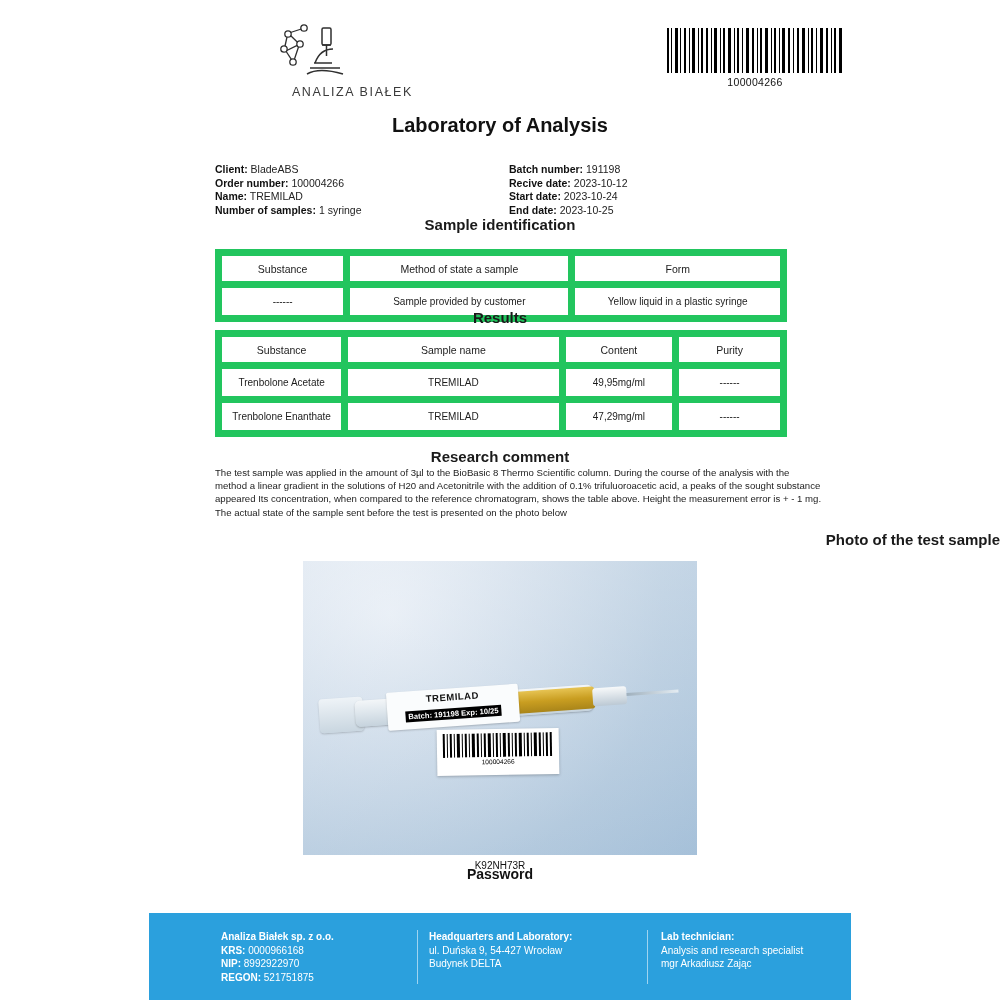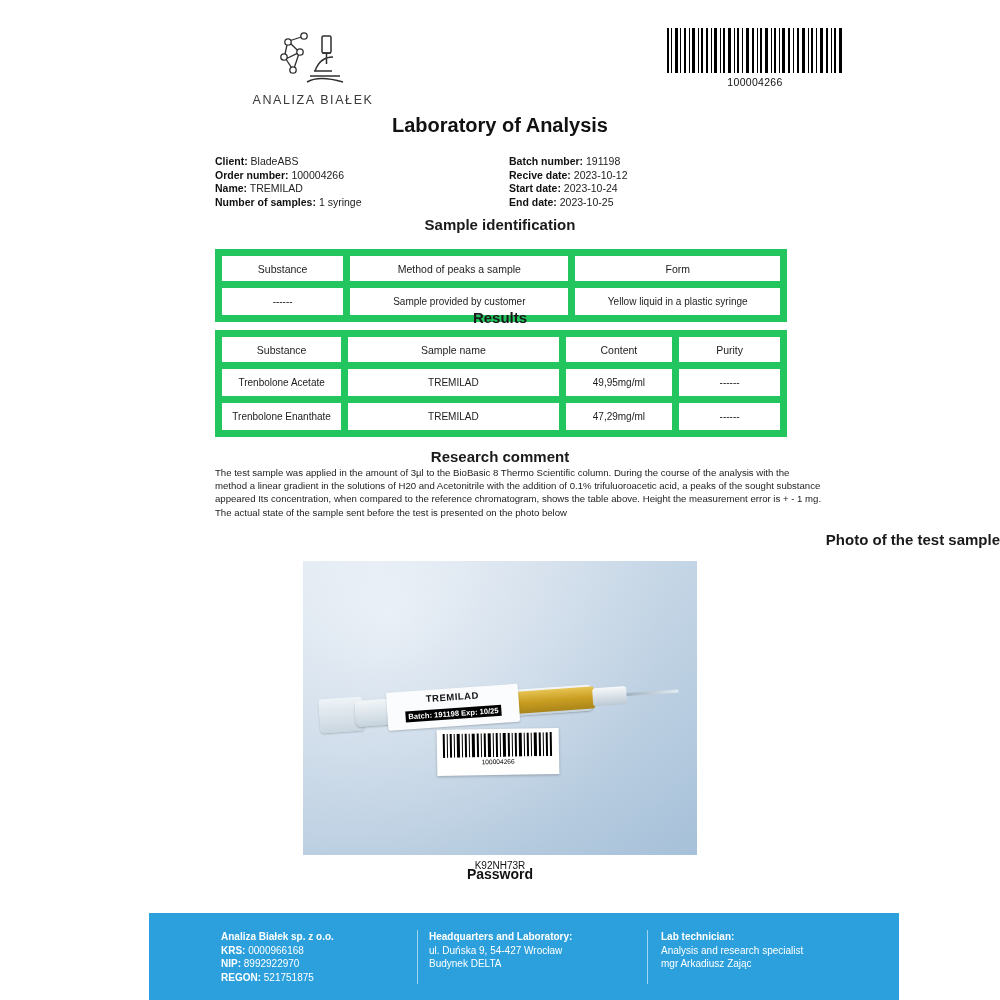--- a/index.html
+++ b/index.html
@@ -25,23 +25,23 @@
   .header {
     position: absolute;
     top: 14px;
     left: 0;
     width: 1000px;
     height: 90px;
   }
   .logo-block {
     position: absolute;
     left: 213px;
-    top: 16px;
+    top: 8px;
     width: 200px;
-    text-align: center;
+    text-align: right;
   }
   .logo-mark {
     width: 78px;
     height: 58px;
     margin: 0 auto;
   }
   .logo-text {
     margin-top: 5px;
     font-size: 12.5px;
     letter-spacing: 1.6px;
@@ -92,21 +92,21 @@
   .meta {
     position: absolute;
     top: 147px;
     left: 215px;
     width: 600px;
     font-size: 10.5px;
     line-height: 13.6px;
   }
   .meta-col {
     position: absolute;
-    top: 8px;
+    top: 16px;
   }
   .meta-left { left: 0; }
   .meta-right { left: 294px; }
   .meta-row { white-space: nowrap; }
   .meta-label { font-weight: bold; color: #111; }
   .meta-value { color: #222; }
 
   
   table.grid {
     position: absolute;
@@ -311,21 +311,20 @@
   .footer {
     position: absolute;
     left: 149px;
     top: 913px;
     width: 702px;
     height: 87px;
     background: #2ba0dd;
     color: #fff;
     font-size: 10px;
     line-height: 13.5px;
-    padding-left: 48px;
   }
   .footer-col {
     position: absolute;
     top: 17px;
   }
   .fc1 { left: 72px; width: 200px; }
   .fc2 { left: 280px; width: 210px; }
   .fc3 { left: 512px; width: 190px; }
   .footer b { font-weight: bold; }
   .footer .ftitle { font-weight: bold; }
@@ -464,21 +463,21 @@
       </div>
     </div>
   </div>
 
   <div class="section-title" style="top:216px;">Sample identification</div>
 
   <table class="grid" id="sample-table">
     <tbody>
         <tr>
       <th>Substance</th>
-      <th>Method of peaks a sample</th>
+      <th>Method of state a sample</th>
       <th>Form</th>
     </tr>
     <tr>
       <td>------</td>
       <td>Sample provided by customer</td>
       <td>Yellow liquid in a plastic syringe</td>
     </tr>
   </tbody>
     </table>
 

